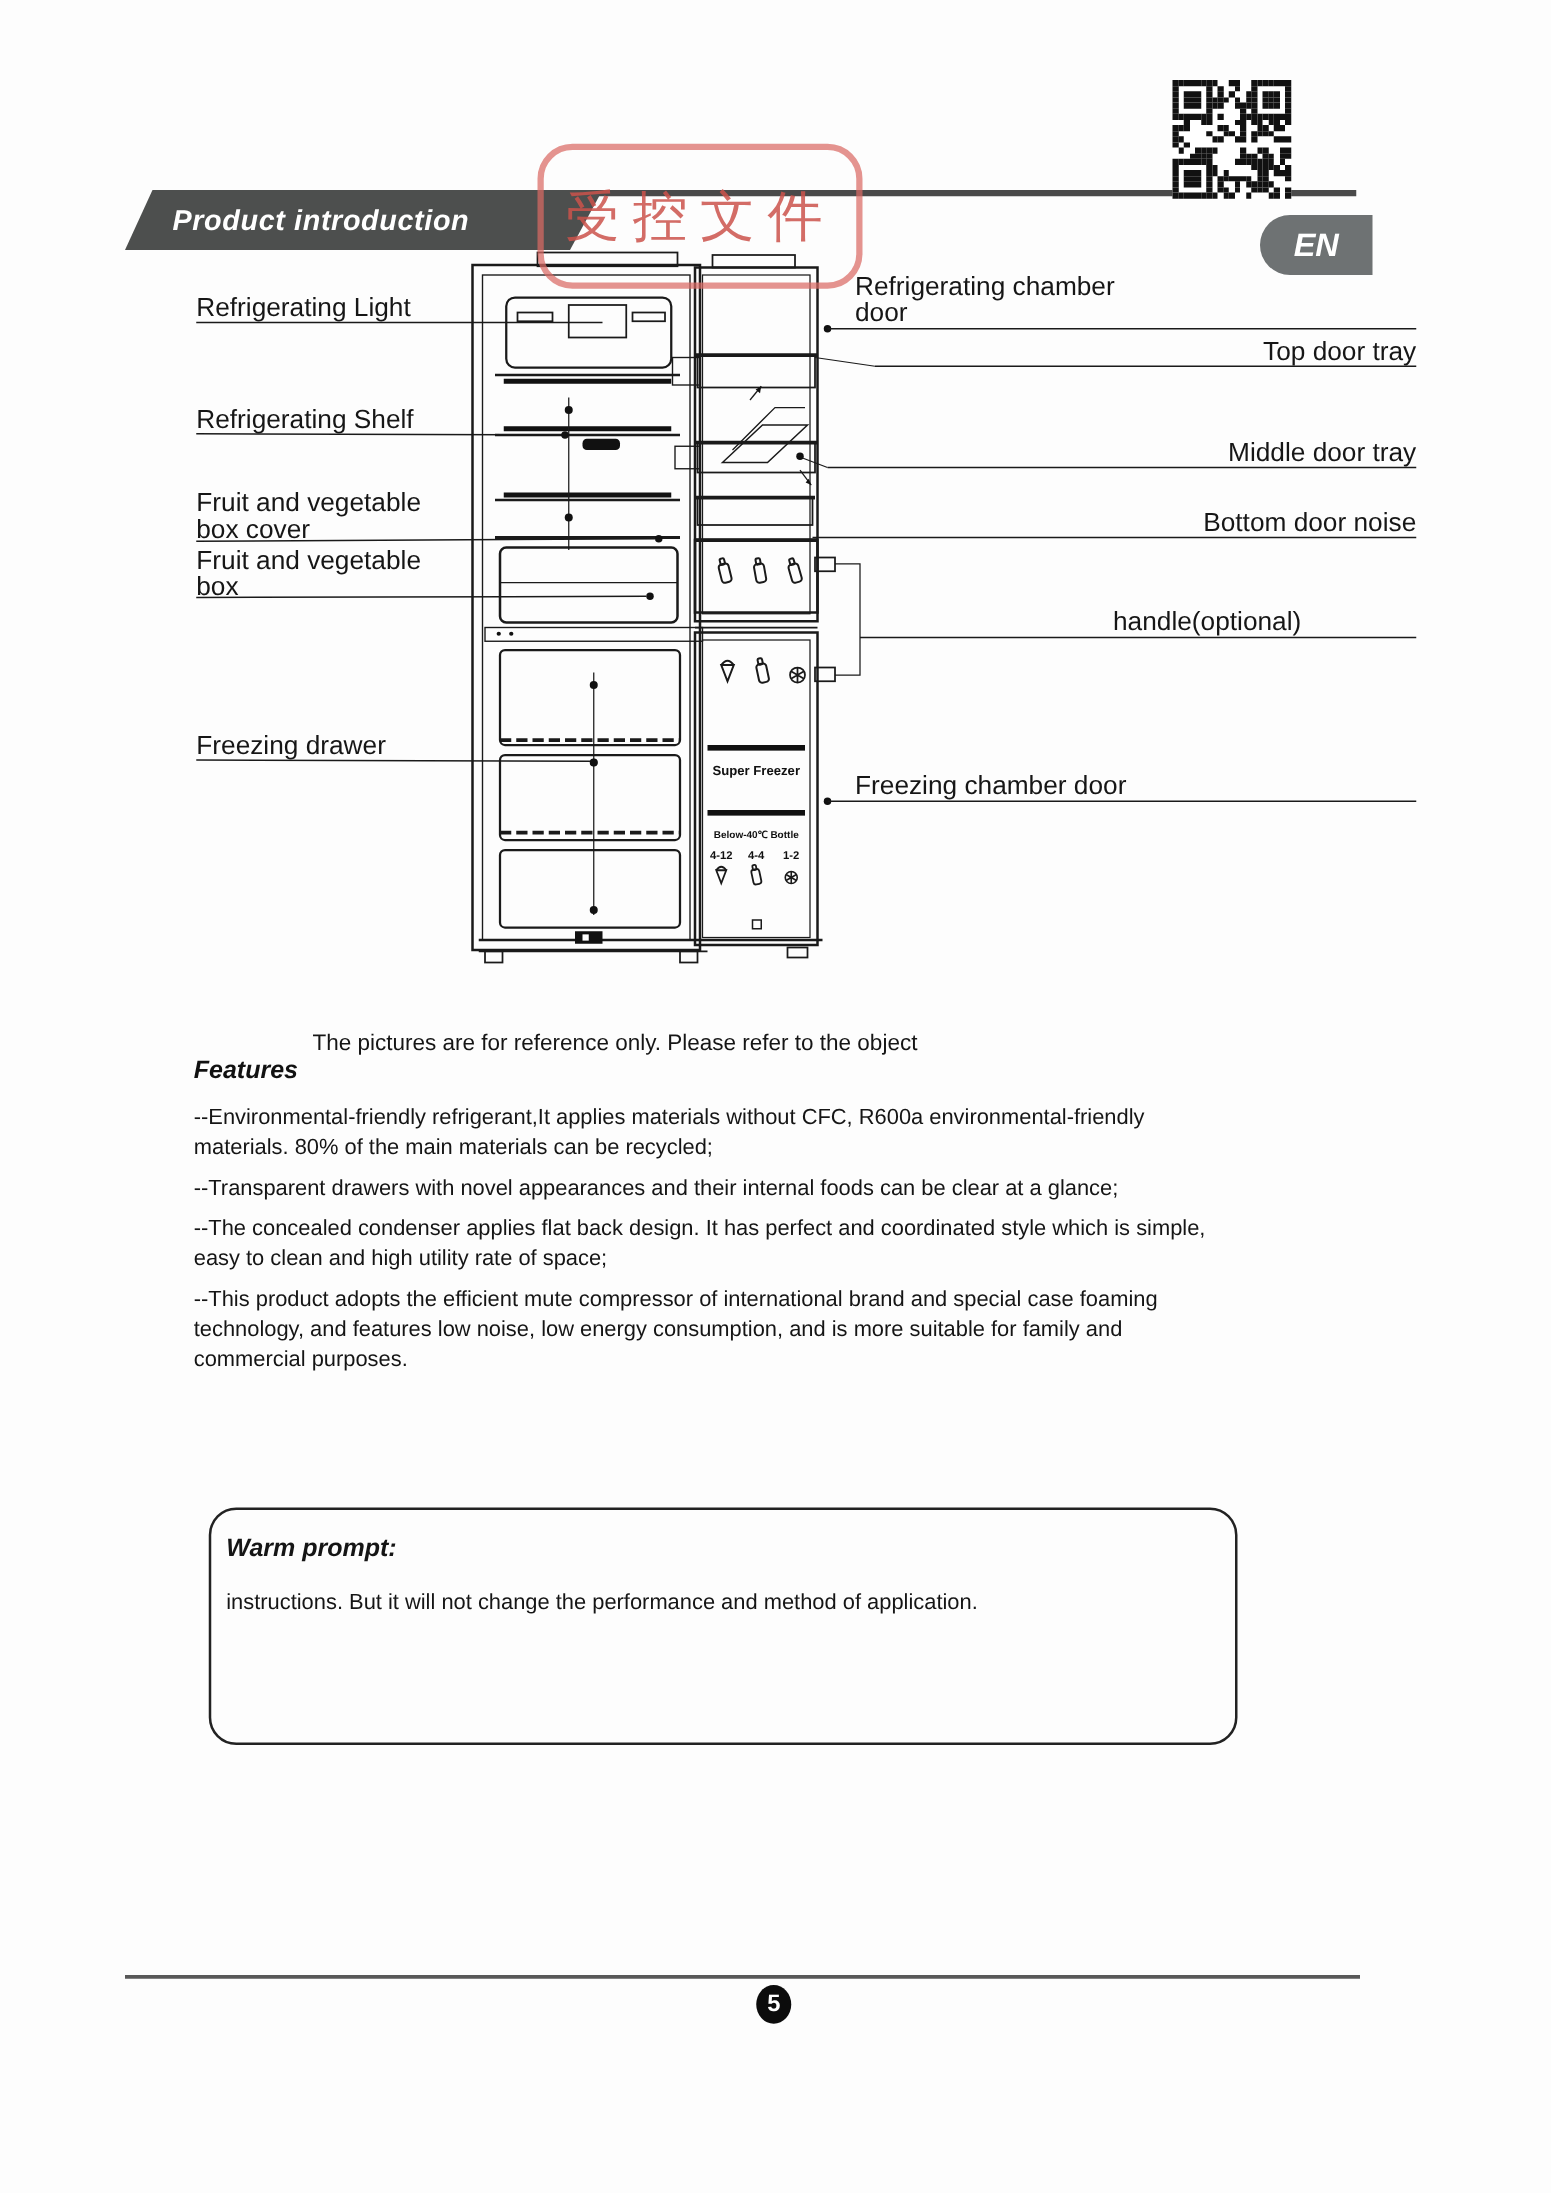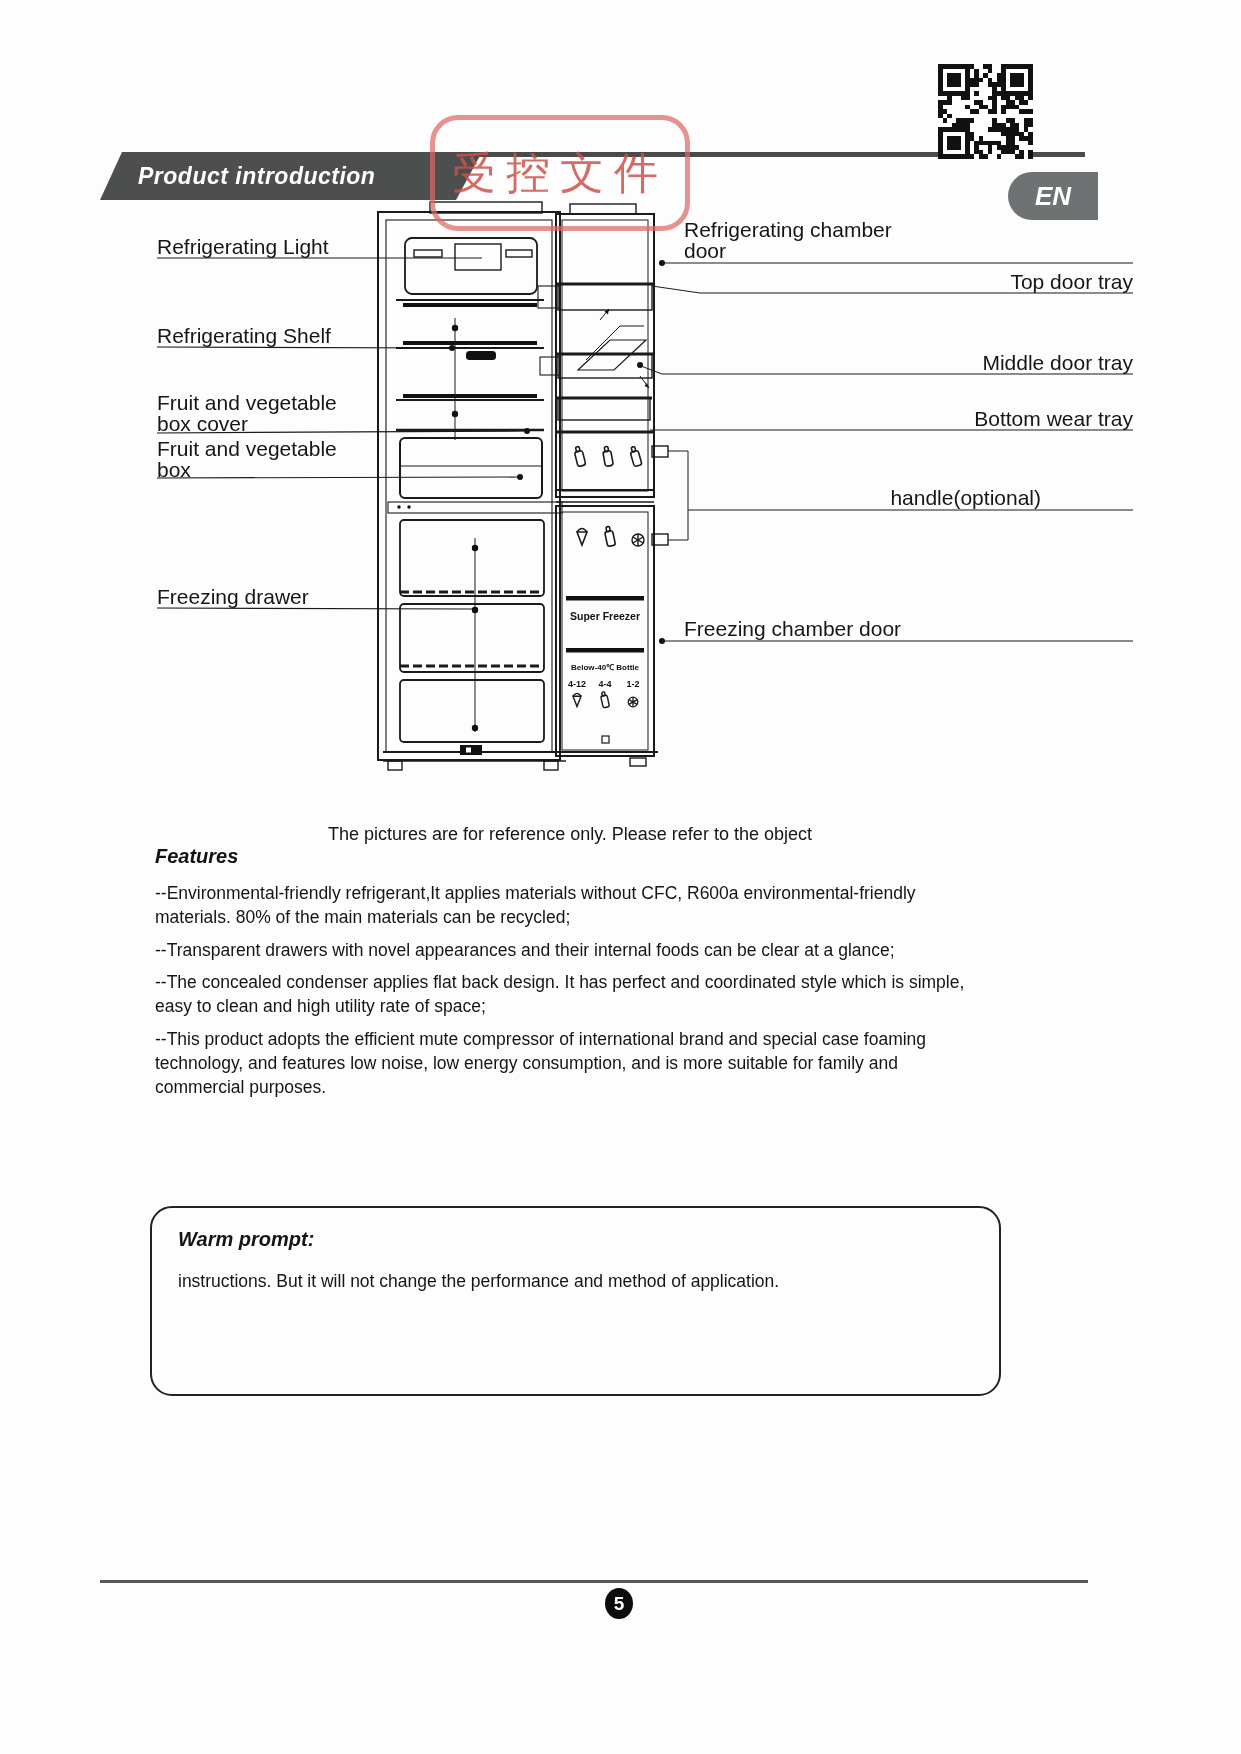--- a/index.html
+++ b/index.html
@@ -39,30 +39,30 @@
     left:938px;top:64px;width:95px;height:95px;background:#fff;
     display:grid;grid-template-rows:repeat(21,1fr);grid-template-columns:repeat(21,1fr);
   }
   .qr i{background:#111;display:block;}
 
   
   .lbl{position:absolute;font-size:21px;line-height:1.02;color:#161616;}
   .lbl.r{text-align:right;}
   svg text{font-family:"Liberation Sans",sans-serif;fill:#111;}
 
-  .caption{left:250px;top:824px;width:640px;text-align:center;font-size:18px;}
+  .caption{left:250px;top:824px;width:640px;font-size:18px;}
 
   .features{left:155px;top:845px;width:830px;}
   .features h3{margin:0 0 14px;font-size:20px;font-style:italic;font-weight:bold;color:#111;}
   .features p{margin:0 0 9px;font-size:17.5px;line-height:1.36;}
   .features p.lead{font-size:19.5px;margin-left:6px;margin-bottom:10px;}
 
   .warm{
-    left:150px;top:1206px;width:795px;height:150px;
-    border:2.5px solid #222;border-radius:22px;padding:18px 26px;
+    left:167px;top:1206px;width:795px;height:150px;
+    border:2.5px solid #222;border-radius:22px;padding:18px 12px;
   }
   .warm h3{margin:2px 0 20px;font-size:20px;font-style:italic;font-weight:bold;}
   .warm p{margin:0 0 15px;font-size:17.5px;}
 
   .foot-line{left:100px;top:1580px;width:988px;height:3px;background:#585858;}
   .page-badge{
     left:605px;top:1588px;width:28px;height:31px;border-radius:50%;
     background:#0c0c0c;color:#fff;font-size:19px;font-weight:bold;
     display:flex;align-items:center;justify-content:center;
   }
@@ -469,21 +469,21 @@
 
 <div class="lbl" style="left:157px;top:236px;">Refrigerating Light</div>
 <div class="lbl" style="left:157px;top:325px;">Refrigerating Shelf</div>
 <div class="lbl" style="left:157px;top:392px;width:212px;">Fruit and vegetable box cover</div>
 <div class="lbl" style="left:157px;top:438px;width:212px;">Fruit and vegetable box</div>
 <div class="lbl" style="left:157px;top:586px;">Freezing drawer</div>
 
 <div class="lbl" style="left:684px;top:219px;width:240px;">Refrigerating chamber door</div>
 <div class="lbl r" style="right:108px;top:271px;">Top door tray</div>
 <div class="lbl r" style="right:108px;top:352px;">Middle door tray</div>
-<div class="lbl r" style="right:108px;top:408px;">Bottom wear tray</div>
+<div class="lbl r" style="right:108px;top:408px;">Bottom door noise</div>
 <div class="lbl r" style="right:200px;top:487px;">handle(optional)</div>
 <div class="lbl" style="left:684px;top:618px;">Freezing chamber door</div>
 
 <div class="abs caption">The pictures are for reference only. Please refer to the object</div>
 
 <div class="abs features">
   <h3>Features</h3>
   <p>--Environmental-friendly refrigerant,It applies materials without CFC, R600a environmental-friendly materials. 80% of the main materials can be recycled;</p>
   <p>--Transparent drawers with novel appearances and their internal foods can be clear at a glance;</p>
   <p>--The concealed condenser applies flat back design. It has perfect and coordinated style which is simple, easy to clean and high utility rate of space;</p>

